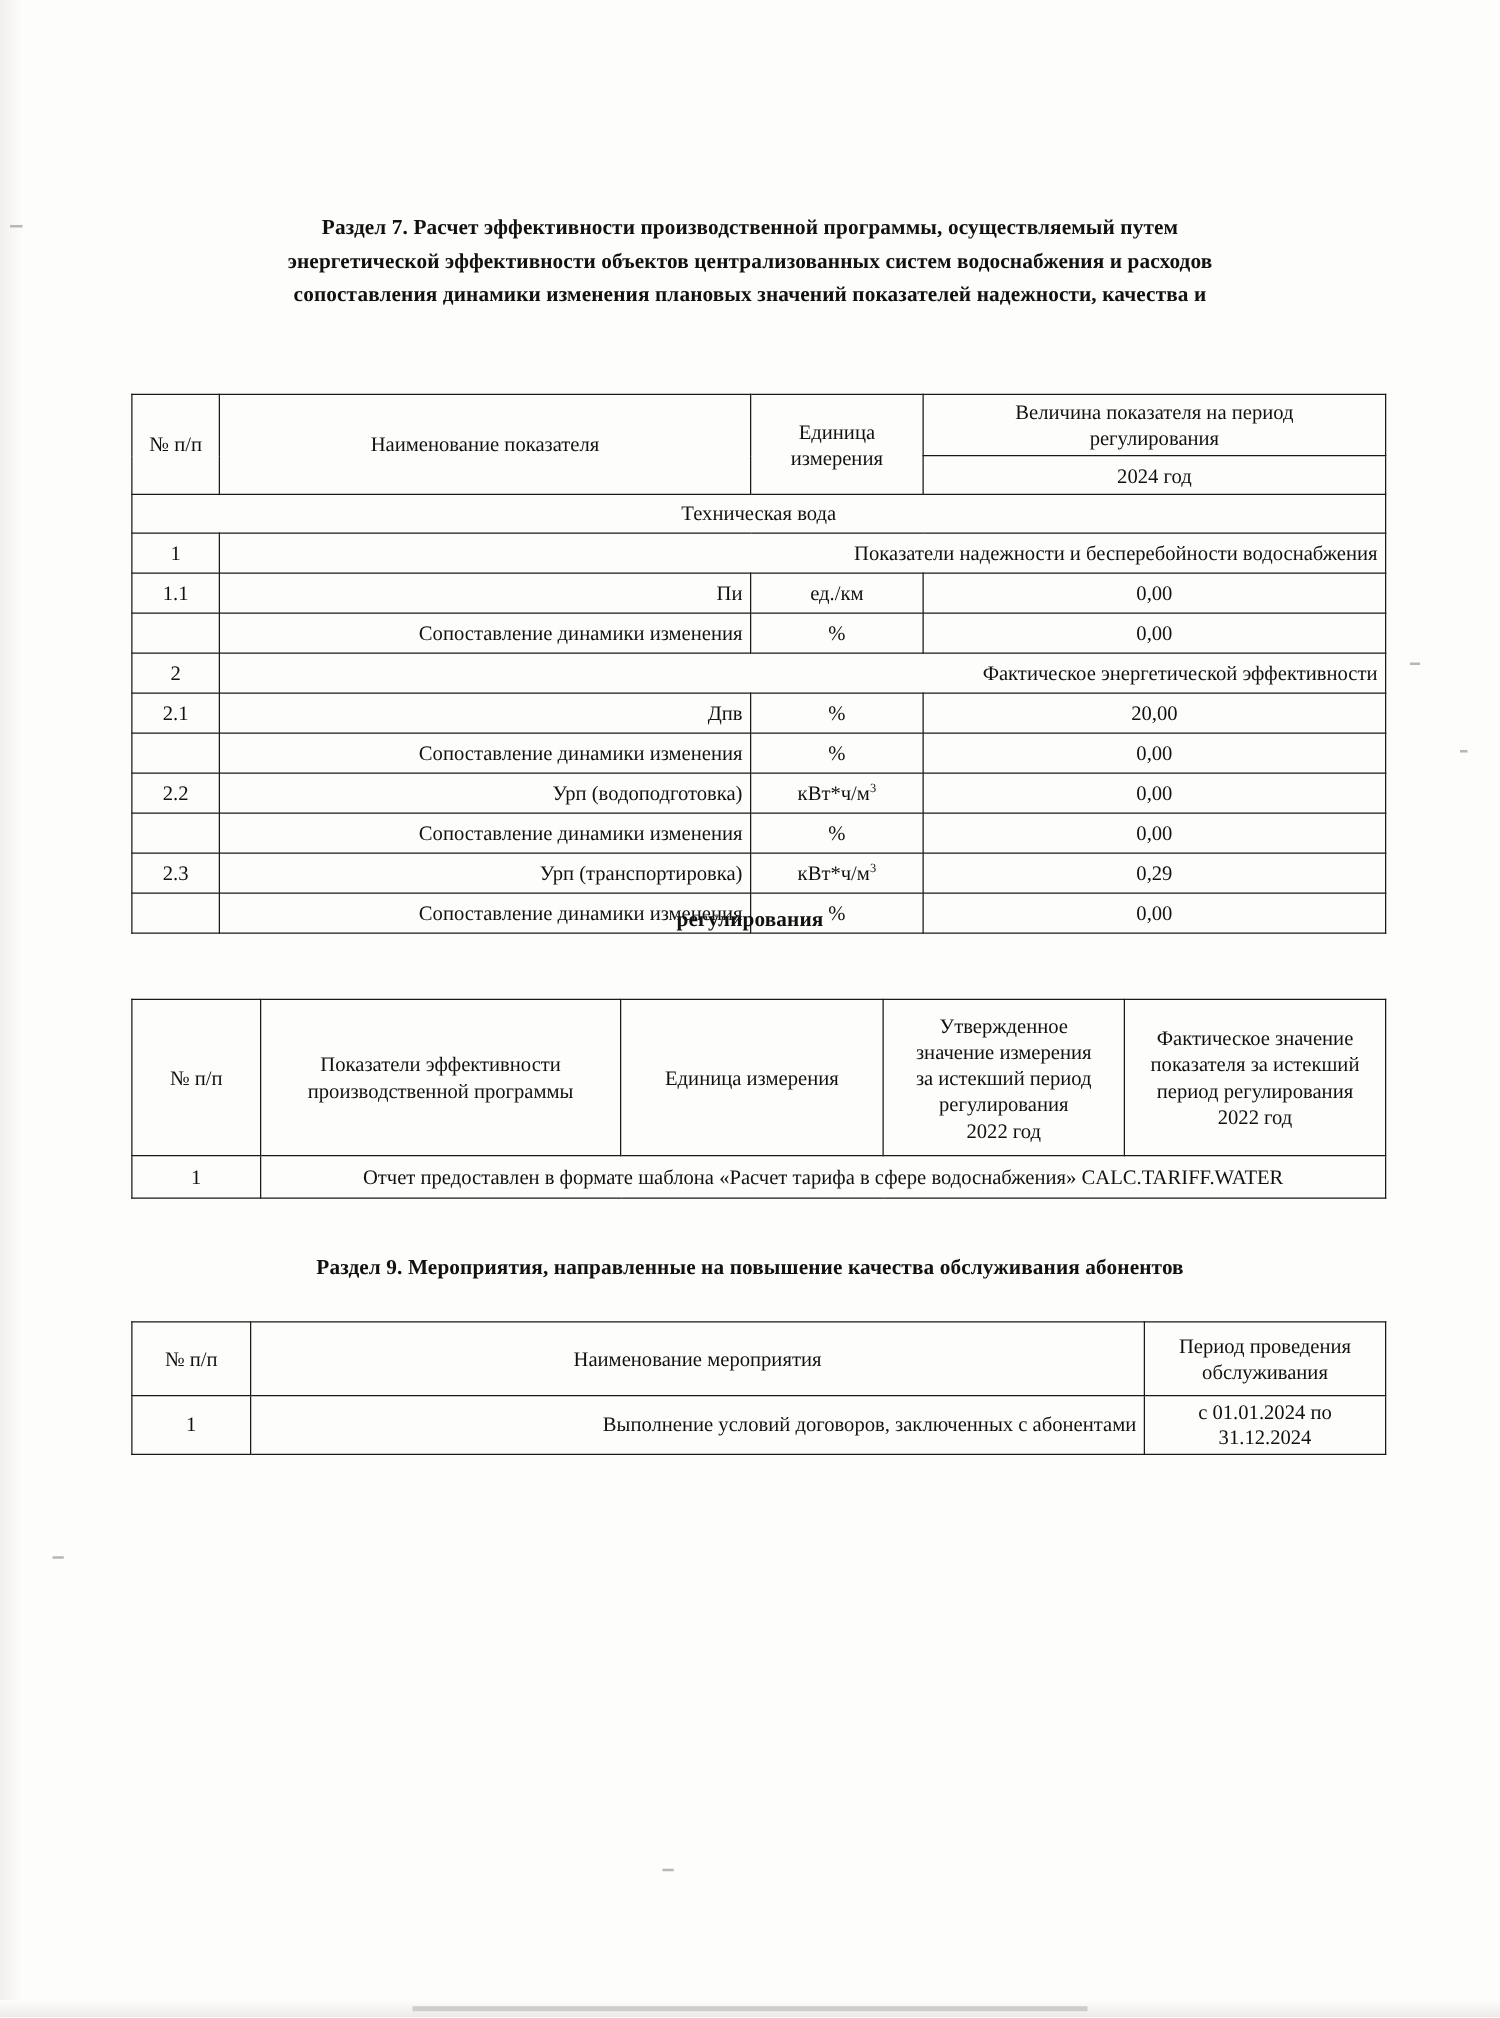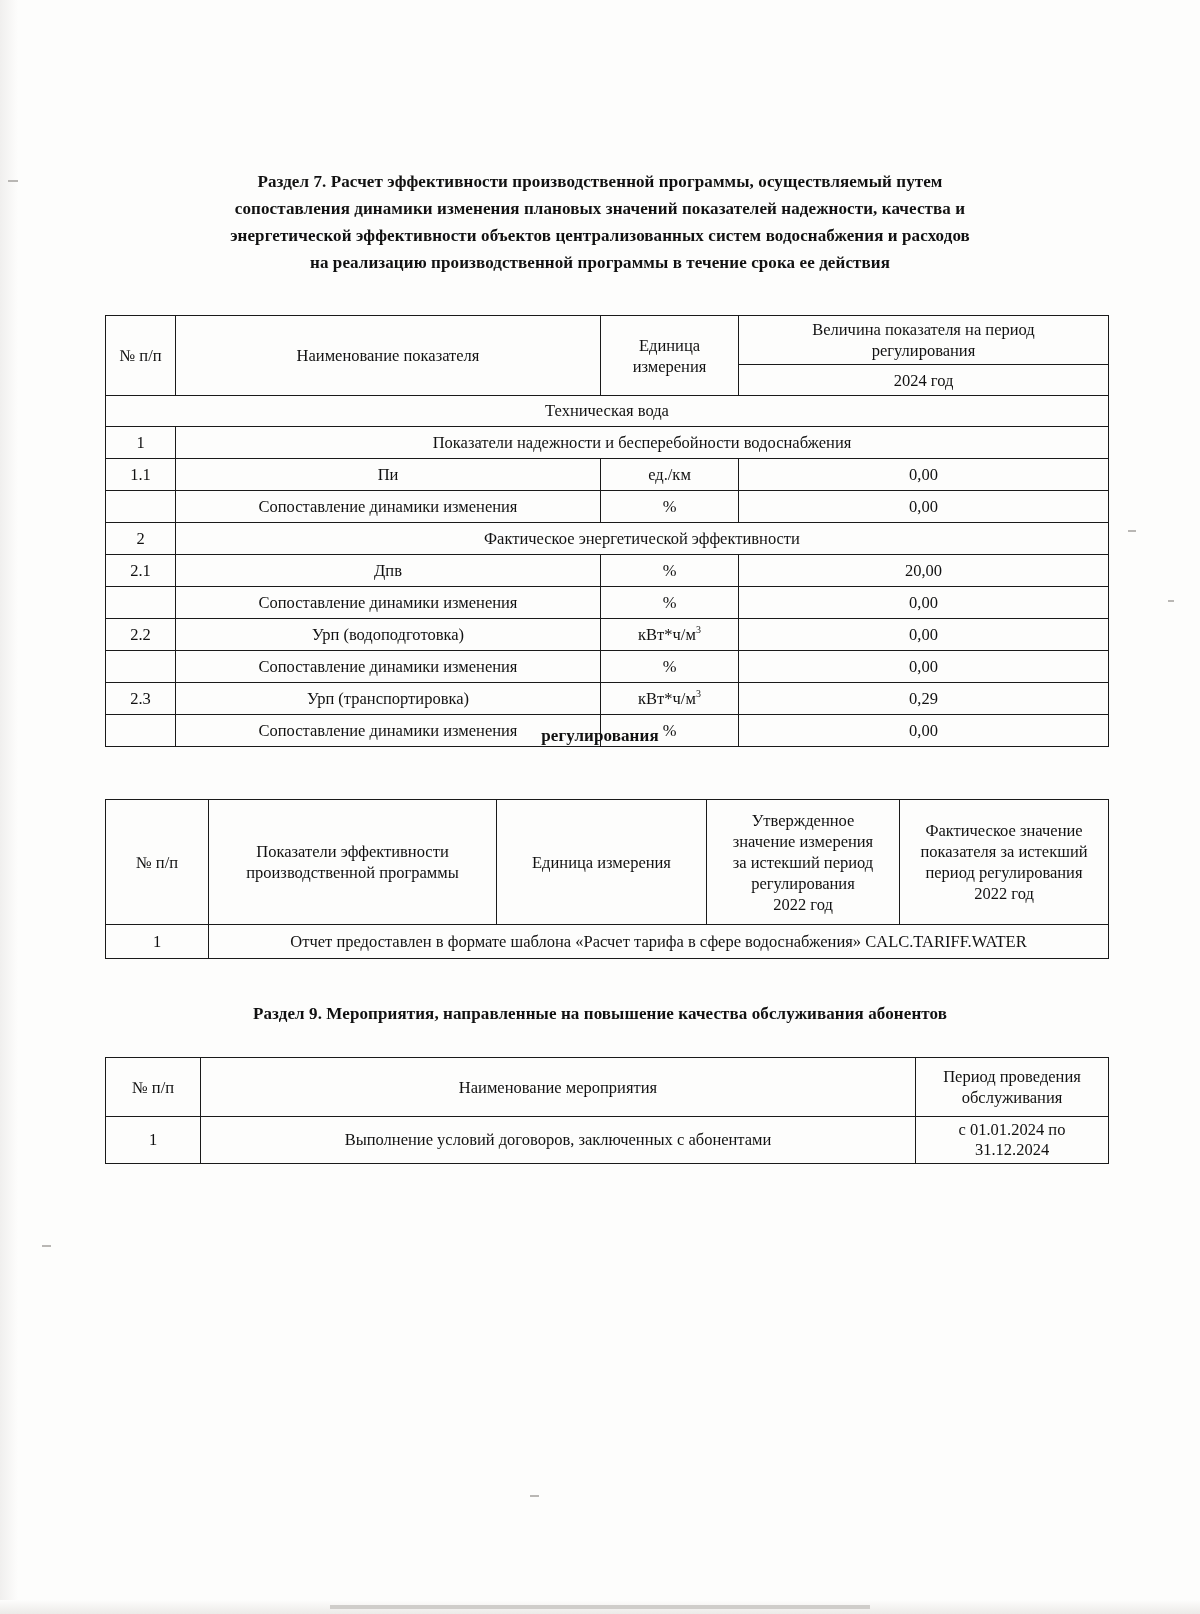--- a/index.html
+++ b/index.html
@@ -69,44 +69,43 @@
     font-family: "Liberation Serif", "DejaVu Serif", serif;
     font-size: 16.5px;
   }
   table.doc-table td, table.doc-table th {
     border: 1px solid #1a1a1a;
     padding: 3px 6px;
     vertical-align: middle;
     font-weight: normal;
   }
   .c-center { text-align: center; }
-  .c-left   { text-align: center; padding-left: 10px; }
+  .c-left   { text-align: right; padding-left: 10px; }
   .hdr { text-align: center; line-height: 21px; }
   sup { font-size: 10px; vertical-align: super; }
 </style>
 </head>
 <body>
 
 <div id="page">
   <div class="scan-edge-left"></div>
   <div class="scan-edge-bottom"></div>
   <div class="speck" style="left:8px;top:180px;width:10px;height:2px;"></div>
   <div class="speck" style="left:1168px;top:600px;width:6px;height:2px;"></div>
   <div class="speck" style="left:1128px;top:530px;width:8px;height:2px;"></div>
   <div class="speck" style="left:42px;top:1245px;width:9px;height:2px;"></div>
   <div class="speck" style="left:530px;top:1495px;width:9px;height:2px;"></div>
   <div class="speck" style="left:330px;top:1605px;width:540px;height:4px;background:#cfcdca;"></div>
 
   <div class="content">
 
     <div class="title-block" style="top:168px;">
       <h2 class="section-title">Раздел 7.  Расчет эффективности производственной программы, осуществляемый путем</h2>
+      <h2 class="section-title">энергетической эффективности объектов централизованных систем водоснабжения и расходов</h2>
       <h2 class="section-title">сопоставления динамики изменения плановых значений показателей надежности, качества и</h2>
-      <h2 class="section-title">энергетической эффективности объектов централизованных систем водоснабжения и расходов</h2>
-      <h2 class="section-title">на реализацию производственной программы в течение срока ее действия</h2>
     </div>
 
     <table class="doc-table" style="left:105px; top:315px; width:1003px;">
       <colgroup>
         <col style="width:70px;">
         <col style="width:425px;">
         <col style="width:138px;">
         <col style="width:370px;">
       </colgroup>
       <tbody>

